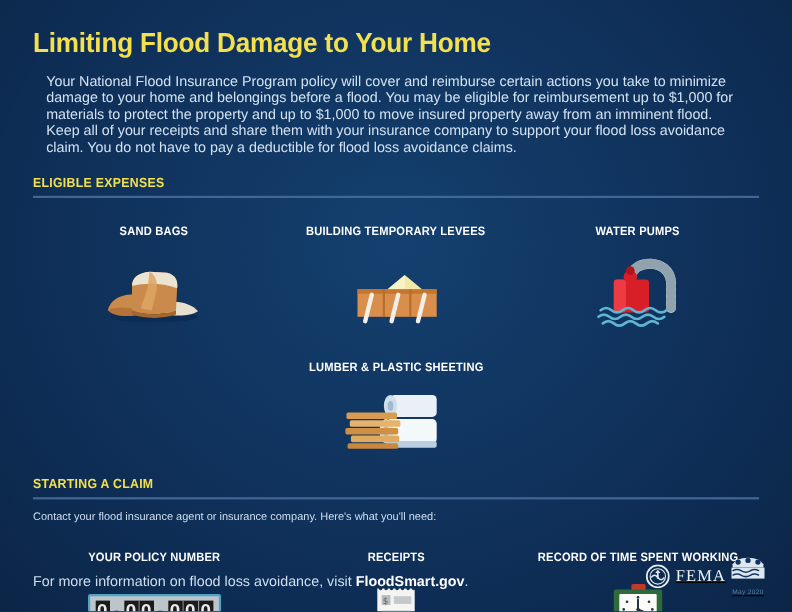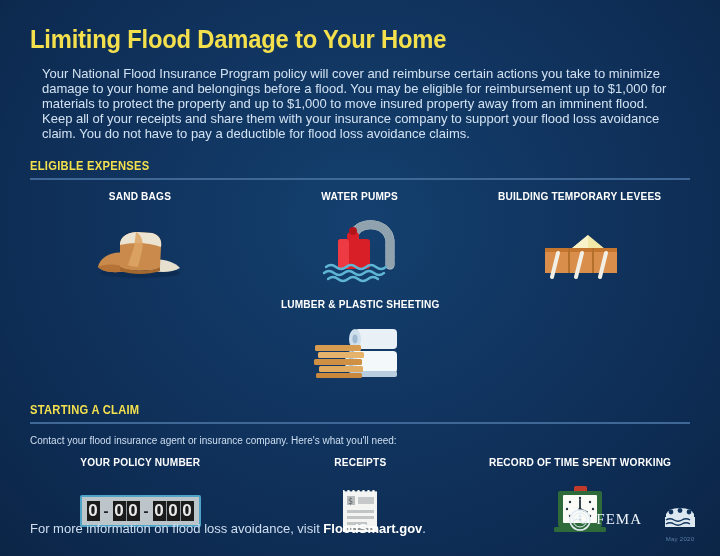--- a/index.html
+++ b/index.html
@@ -78,21 +78,21 @@
   .sub-note {
     color: #cfdff1;
     font-size: 10px;
     margin: 11px 0 0 0;
   }
 
   
   .grid {
     display: flex;
     width: 100%;
-    margin-top: 6px;
+    margin-top: 21px;
   }
   .cell {
     flex: 1 1 0;
     text-align: center;
   }
   .cell .caption {
     color: #ffffff;
     font-size: 11px;
     font-weight: bold;
     letter-spacing: 0.2px;
@@ -123,22 +123,23 @@
   }
   .footer-text {
     color: #cfdff1;
     font-size: 13px;
     padding-bottom: 6px;
     text-align: right;
   }
   .footer-text b { color: #ffffff; }
   .logos {
     display: flex;
-    align-items: center;
-    gap: 20px;
+    align-items: flex-end;
+    gap: 2px;
+    text-decoration: underline;
   }
   .fema-logo {
     display: flex;
     align-items: center;
     gap: 5px;
     padding-bottom: 7px;
   }
   .fema-word {
     color: #eef4fa;
     font-family: "Liberation Serif", serif;
@@ -214,61 +215,61 @@
             <path d="M60 44 C70 40 84 44 90 51 C82 56 66 56 58 52 Z" fill="#e7e0cf"></path>
             <path d="M30 28 C30 20 36 16 46 15 L62 16 C70 18 72 24 71 30 L70 50 C58 55 40 55 30 50 Z" fill="#c98a4b"></path>
             <path d="M30 28 C30 20 36 16 46 15 L62 16 C70 18 72 24 71 30 C58 25 42 25 30 28 Z" fill="#ece4d2"></path>
             <path d="M46 15 C52 18 54 26 52 34 L48 50 C44 50 40 49 38 48 L44 30 Z" fill="#dda565" opacity="0.85"></path>
             <path d="M30 50 C42 55 58 55 70 50 L70 54 C58 58 42 58 30 54 Z" fill="#a4682f"></path>
           </svg>
         </div>
       </div>
 
       <div class="cell">
-        <span class="caption">WATER PUMPS</span>
-        <div class="art">
-          <svg width="100" height="70" viewBox="0 0 100 70">
-
-            <path d="M44 22 C44 6 78 4 80 26 L80 50" stroke="#c9d4da" stroke-width="9" fill="none" stroke-linecap="round"></path>
-            <path d="M44 22 C44 6 78 4 80 26 L80 50" stroke="#8fa2ad" stroke-width="9" fill="none" stroke-linecap="round" stroke-dasharray="2 4"></path>
-
-            <rect x="28" y="24" width="32" height="30" rx="3" fill="#d81f28"></rect>
-            <rect x="28" y="24" width="11" height="30" rx="3" fill="#ee3a42"></rect>
-            <rect x="37" y="17" width="12" height="9" rx="4" fill="#d81f28"></rect>
-            <circle cx="43" cy="16" r="4" fill="#b3141c"></circle>
-
-            <g stroke="#5fb6d4" stroke-width="2.4" fill="none" stroke-linecap="round">
-              <path d="M16 52 q5 -4 10 0 t10 0 t10 0 t10 0 t10 0 t10 0"></path>
-              <path d="M14 58 q5 -4 10 0 t10 0 t10 0 t10 0 t10 0 t10 0"></path>
-              <path d="M18 64 q5 -4 10 0 t10 0 t10 0 t10 0 t10 0"></path>
-            </g>
-          </svg>
-        </div>
-      </div>
-
-      <div class="cell">
         <span class="caption">BUILDING TEMPORARY LEVEES</span>
         <div class="art">
           <svg width="110" height="70" viewBox="0 0 110 70">
 
             <polygon points="63,20 46,34 80,34" fill="#f2e9a8"></polygon>
             <polygon points="63,20 46,34 63,34" fill="#f7f2c8"></polygon>
             <rect x="50" y="33" width="26" height="16" fill="#efe9da"></rect>
             <rect x="55" y="38" width="6" height="6" fill="#a9b9c6"></rect>
             <rect x="65" y="38" width="6" height="6" fill="#a9b9c6"></rect>
 
             <rect x="20" y="33" width="72" height="25" fill="#d98e4c"></rect>
             <rect x="20" y="33" width="72" height="4" fill="#c4762f"></rect>
             <line x1="44" y1="33" x2="44" y2="58" stroke="#b56f2c" stroke-width="2"></line>
             <line x1="68" y1="33" x2="68" y2="58" stroke="#b56f2c" stroke-width="2"></line>
 
             <g stroke="#f1efe6" stroke-width="4" stroke-linecap="round">
               <line x1="33" y1="38" x2="27" y2="62"></line>
               <line x1="57" y1="38" x2="51" y2="62"></line>
               <line x1="81" y1="38" x2="75" y2="62"></line>
+            </g>
+          </svg>
+        </div>
+      </div>
+
+      <div class="cell">
+        <span class="caption">WATER PUMPS</span>
+        <div class="art">
+          <svg width="100" height="70" viewBox="0 0 100 70">
+
+            <path d="M44 22 C44 6 78 4 80 26 L80 50" stroke="#c9d4da" stroke-width="9" fill="none" stroke-linecap="round"></path>
+            <path d="M44 22 C44 6 78 4 80 26 L80 50" stroke="#8fa2ad" stroke-width="9" fill="none" stroke-linecap="round" stroke-dasharray="2 4"></path>
+
+            <rect x="28" y="24" width="32" height="30" rx="3" fill="#d81f28"></rect>
+            <rect x="28" y="24" width="11" height="30" rx="3" fill="#ee3a42"></rect>
+            <rect x="37" y="17" width="12" height="9" rx="4" fill="#d81f28"></rect>
+            <circle cx="43" cy="16" r="4" fill="#b3141c"></circle>
+
+            <g stroke="#5fb6d4" stroke-width="2.4" fill="none" stroke-linecap="round">
+              <path d="M16 52 q5 -4 10 0 t10 0 t10 0 t10 0 t10 0 t10 0"></path>
+              <path d="M14 58 q5 -4 10 0 t10 0 t10 0 t10 0 t10 0 t10 0"></path>
+              <path d="M18 64 q5 -4 10 0 t10 0 t10 0 t10 0 t10 0"></path>
             </g>
           </svg>
         </div>
       </div>
     </div>
 
     <div class="grid">
 
 
       <div class="cell">

